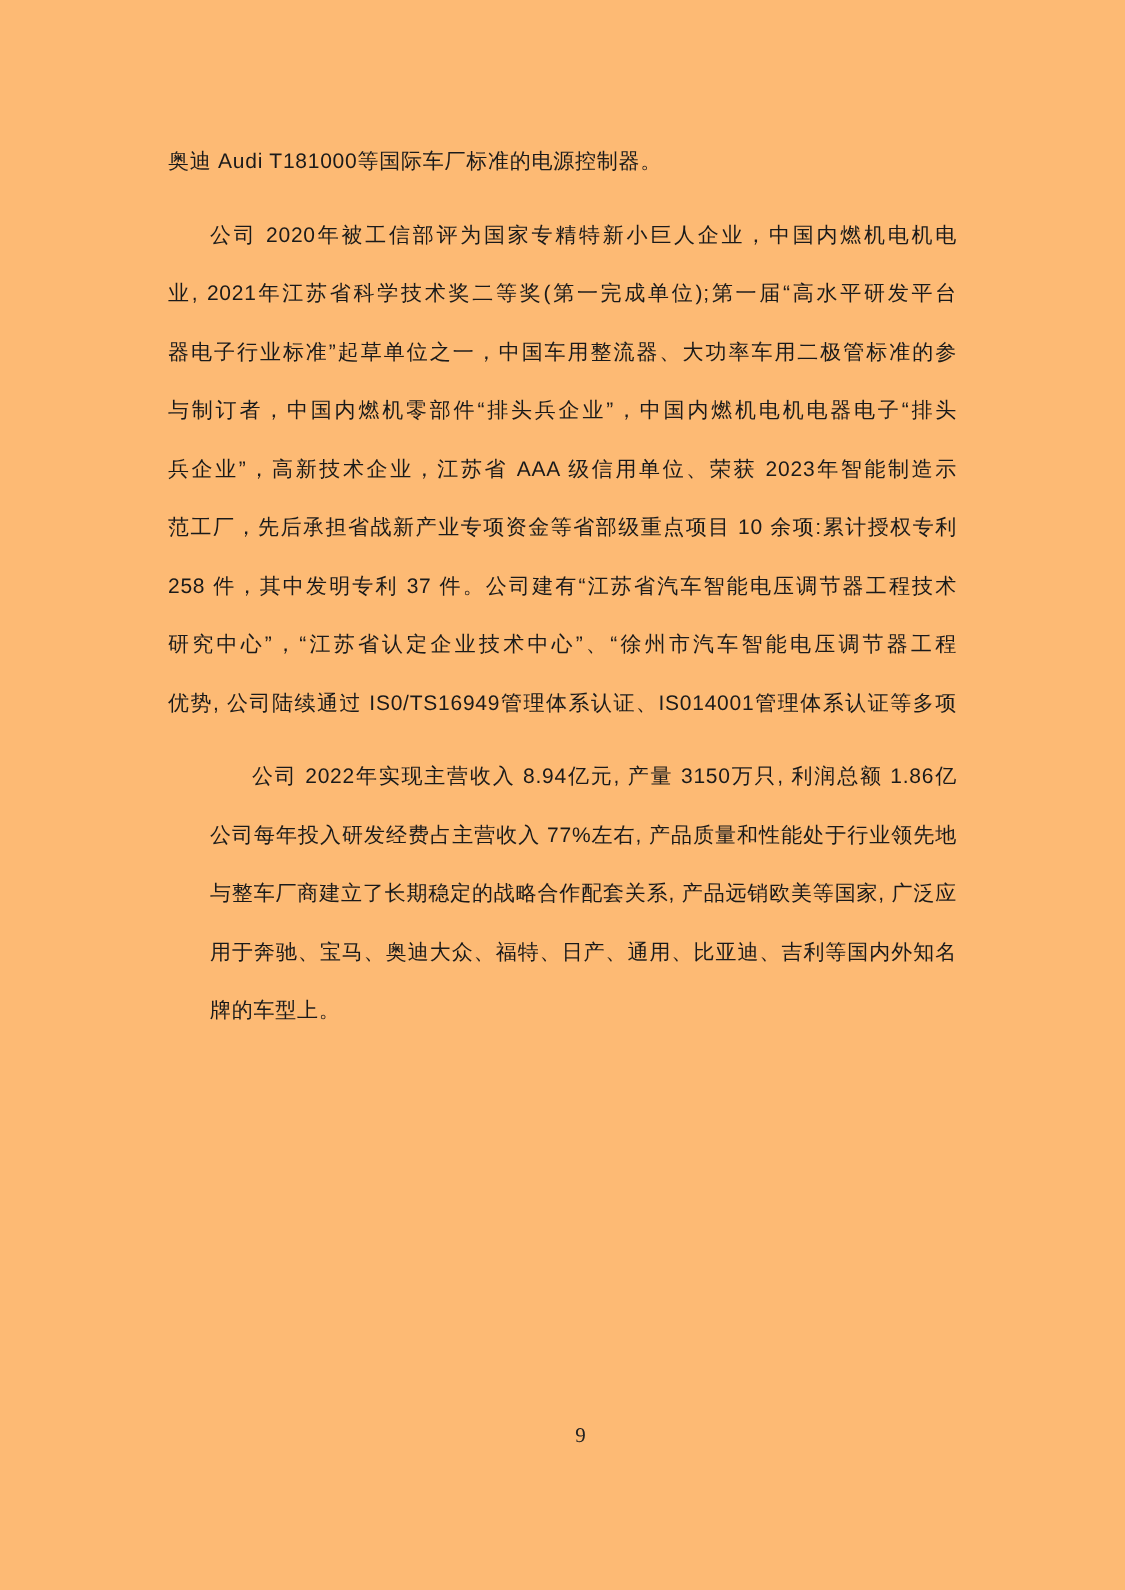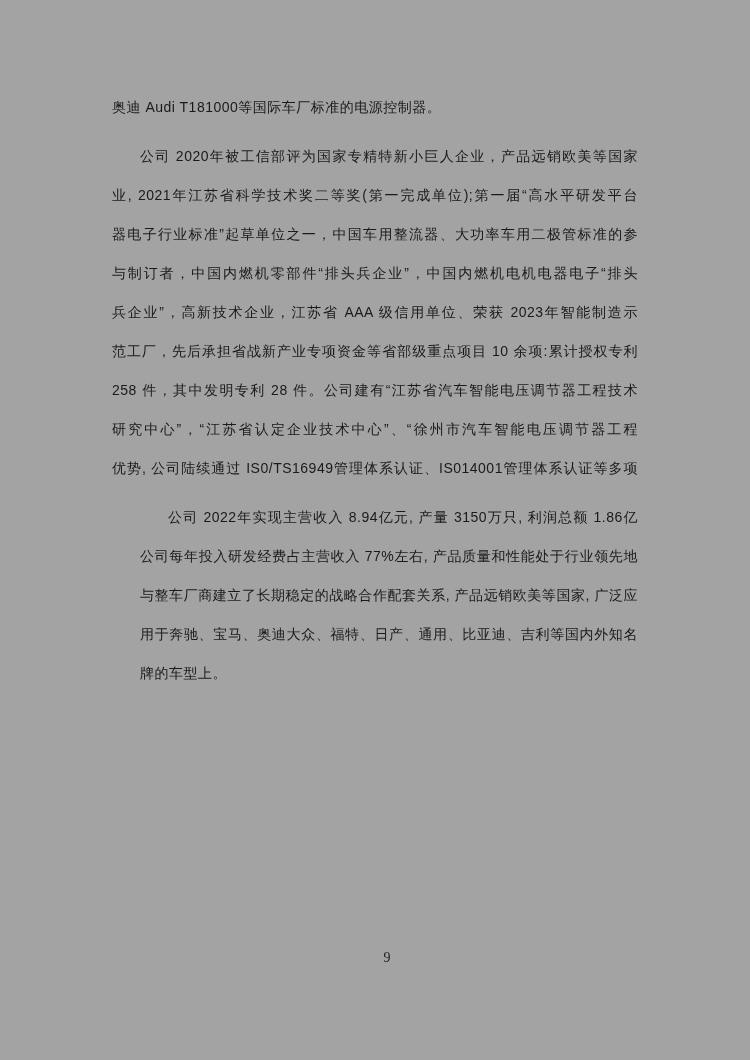--- a/index.html
+++ b/index.html
@@ -4,21 +4,21 @@
 <style>
   html, body {
     margin: 0;
     padding: 0;
     background: #ffffff;
   }
   .page {
     position: relative;
     width: 750px;
     height: 1060px;
-    background: #a3a3a3;
+    background: #fdba74;
     overflow: hidden;
     font-family: "Liberation Sans", "DejaVu Sans", sans-serif;
     color: #1a1a1a;
   }
   .doc-body {
     position: absolute;
     top: 88px;
     left: 112px;
     width: 526px;
   }
@@ -62,27 +62,27 @@
 </style>
 </head>
 <body>
 
 <div class="page">
   <div class="doc-body" id="doc-body">
       <div class="paragraph">
         <div class="line">奥迪 Audi T181000等国际车厂标准的电源控制器。</div>
       </div>
       <div class="paragraph">
-        <div class="line fill indent">公司 2020年被工信部评为国家专精特新小巨人企业，产品远销欧美等国家</div>
+        <div class="line fill indent">公司 2020年被工信部评为国家专精特新小巨人企业，中国内燃机电机电</div>
         <div class="line fill">业, 2021年江苏省科学技术奖二等奖(第一完成单位);第一届“高水平研发平台</div>
         <div class="line fill">器电子行业标准”起草单位之一，中国车用整流器、大功率车用二极管标准的参</div>
         <div class="line fill">与制订者，中国内燃机零部件“排头兵企业”，中国内燃机电机电器电子“排头</div>
         <div class="line fill">兵企业”，高新技术企业，江苏省 AAA 级信用单位、荣获 2023年智能制造示</div>
         <div class="line fill">范工厂，先后承担省战新产业专项资金等省部级重点项目 10 余项:累计授权专利</div>
-        <div class="line fill">258 件，其中发明专利 28 件。公司建有“江苏省汽车智能电压调节器工程技术</div>
+        <div class="line fill">258 件，其中发明专利 37 件。公司建有“江苏省汽车智能电压调节器工程技术</div>
         <div class="line fill">研究中心”，“江苏省认定企业技术中心”、“徐州市汽车智能电压调节器工程</div>
         <div class="line fill">优势, 公司陆续通过 IS0/TS16949管理体系认证、IS014001管理体系认证等多项</div>
       </div>
       <div class="paragraph">
         <div class="line fill indent">公司 2022年实现主营收入 8.94亿元, 产量 3150万只, 利润总额 1.86亿元。</div>
         <div class="line fill">公司每年投入研发经费占主营收入 77%左右, 产品质量和性能处于行业领先地位,</div>
         <div class="line fill">与整车厂商建立了长期稳定的战略合作配套关系, 产品远销欧美等国家, 广泛应</div>
         <div class="line fill">用于奔驰、宝马、奥迪大众、福特、日产、通用、比亚迪、吉利等国内外知名品</div>
         <div class="line">牌的车型上。</div>
       </div>

